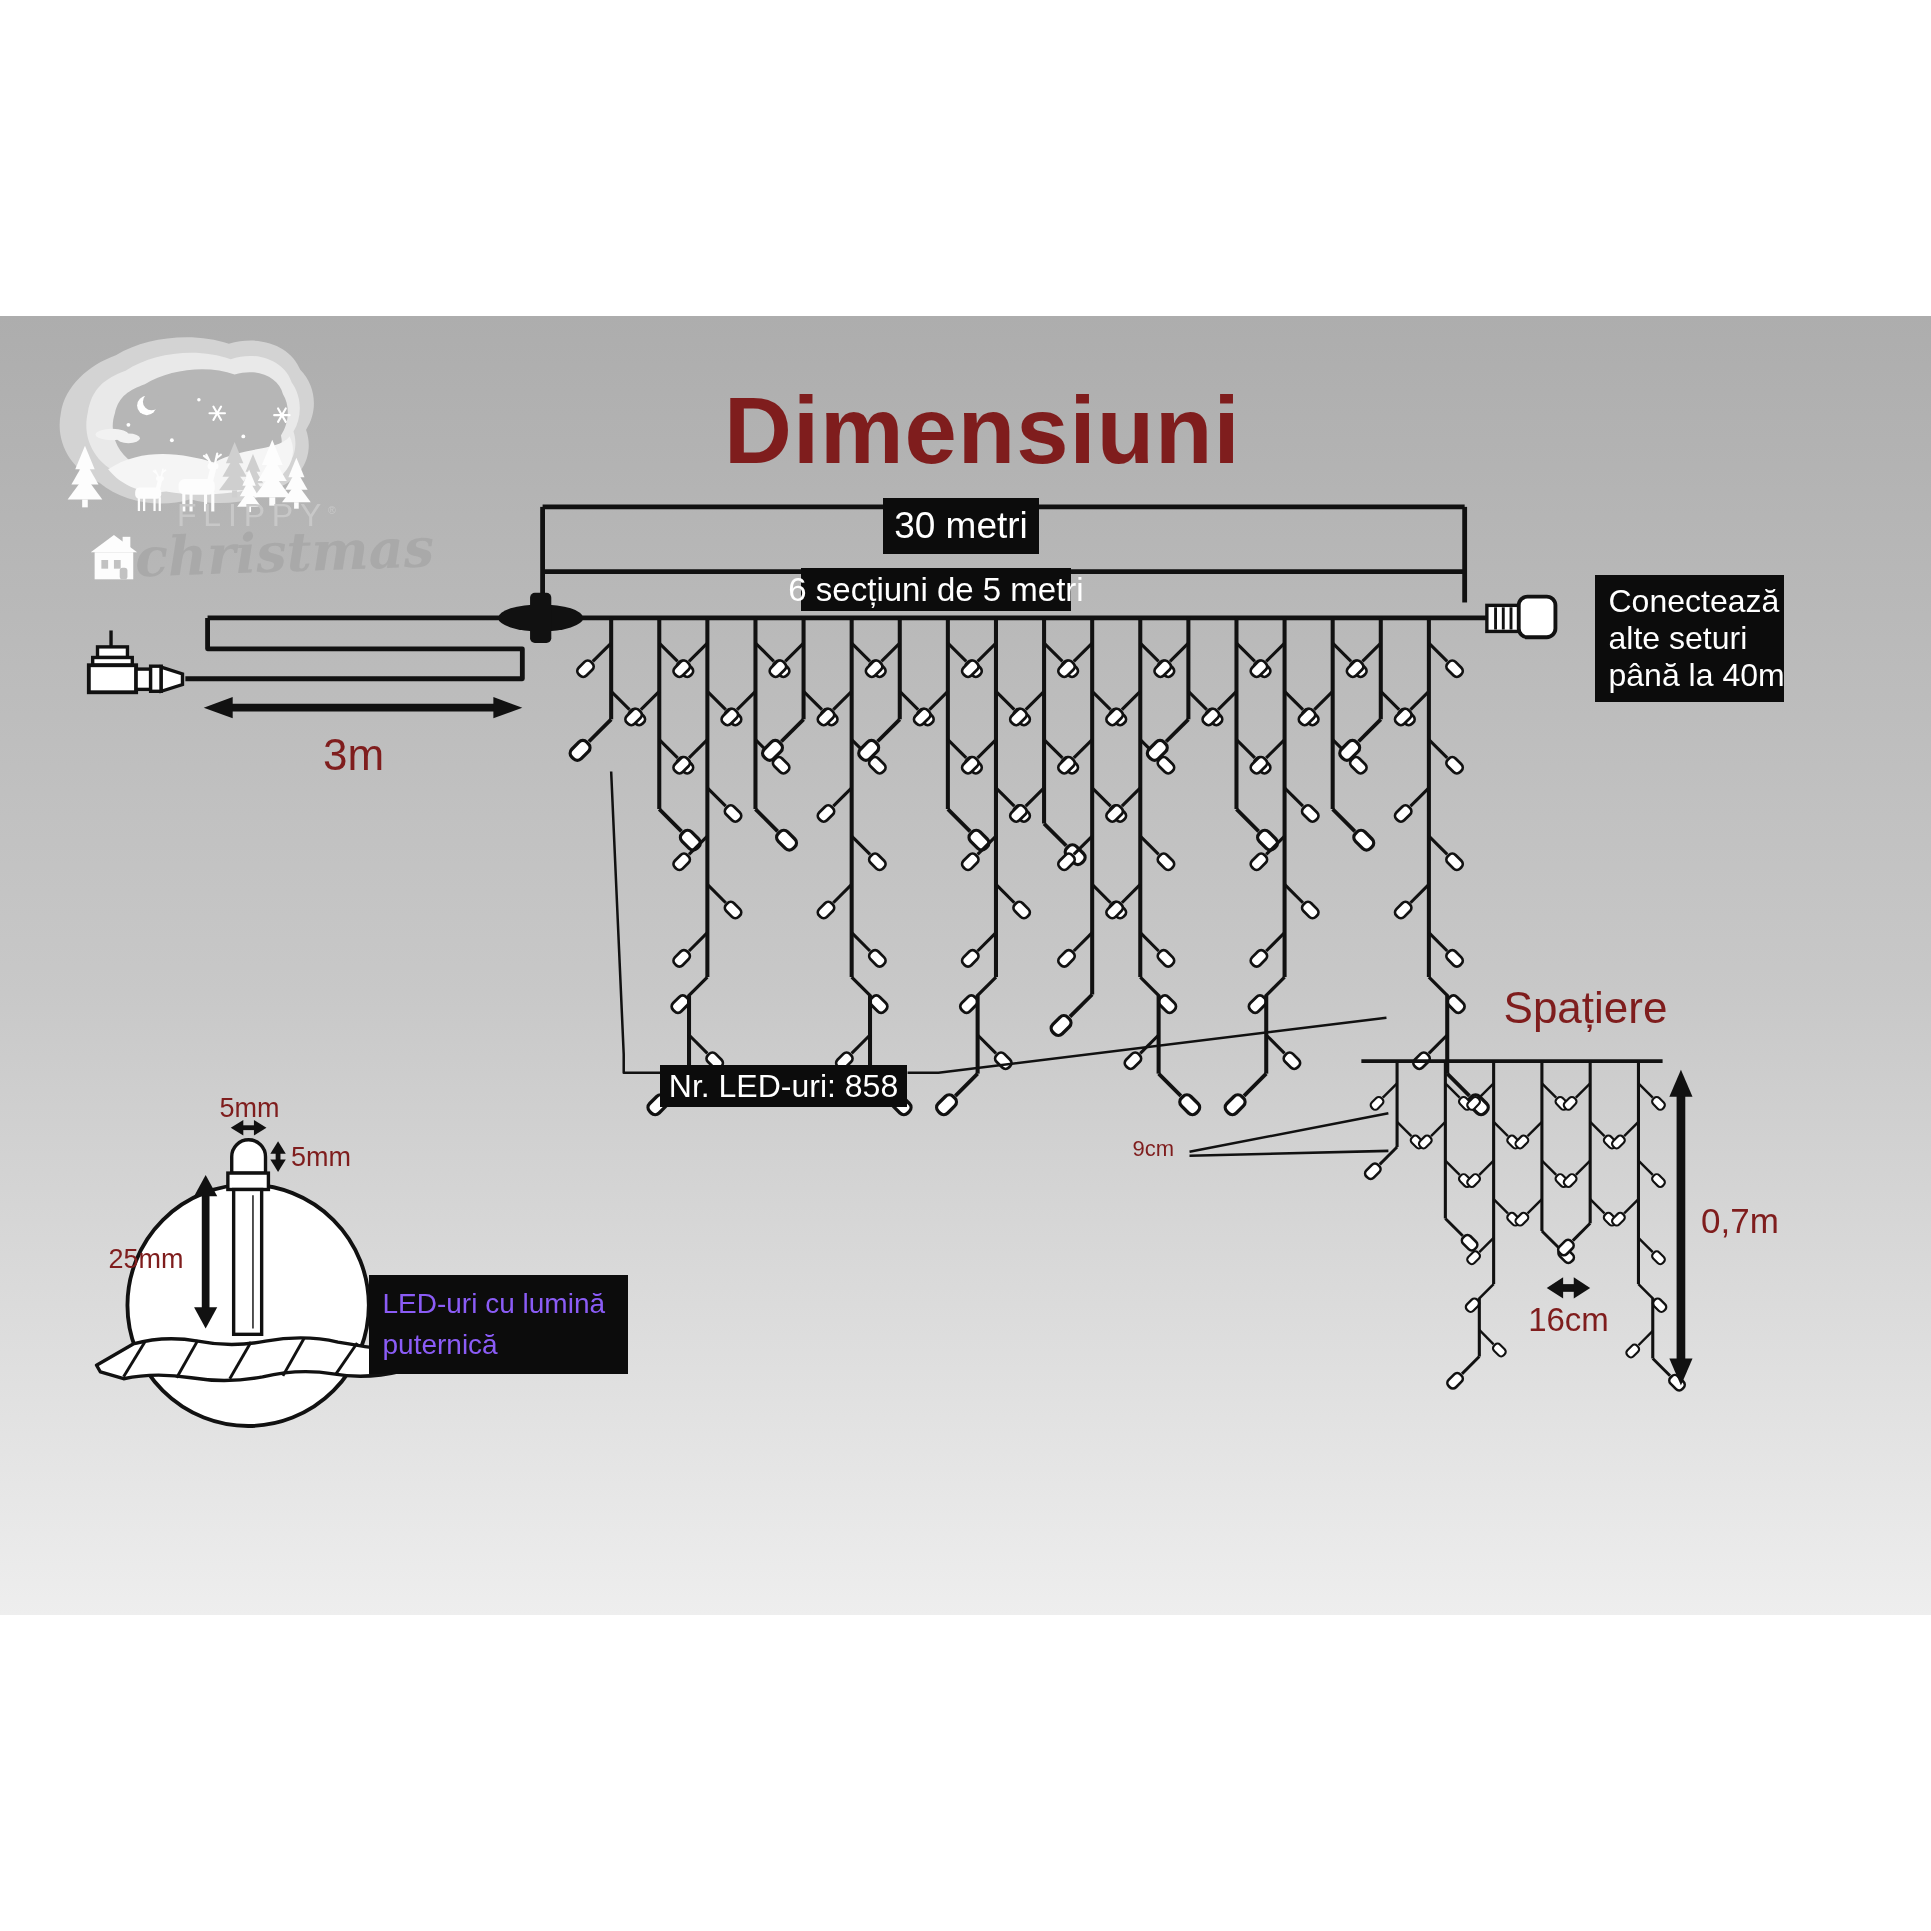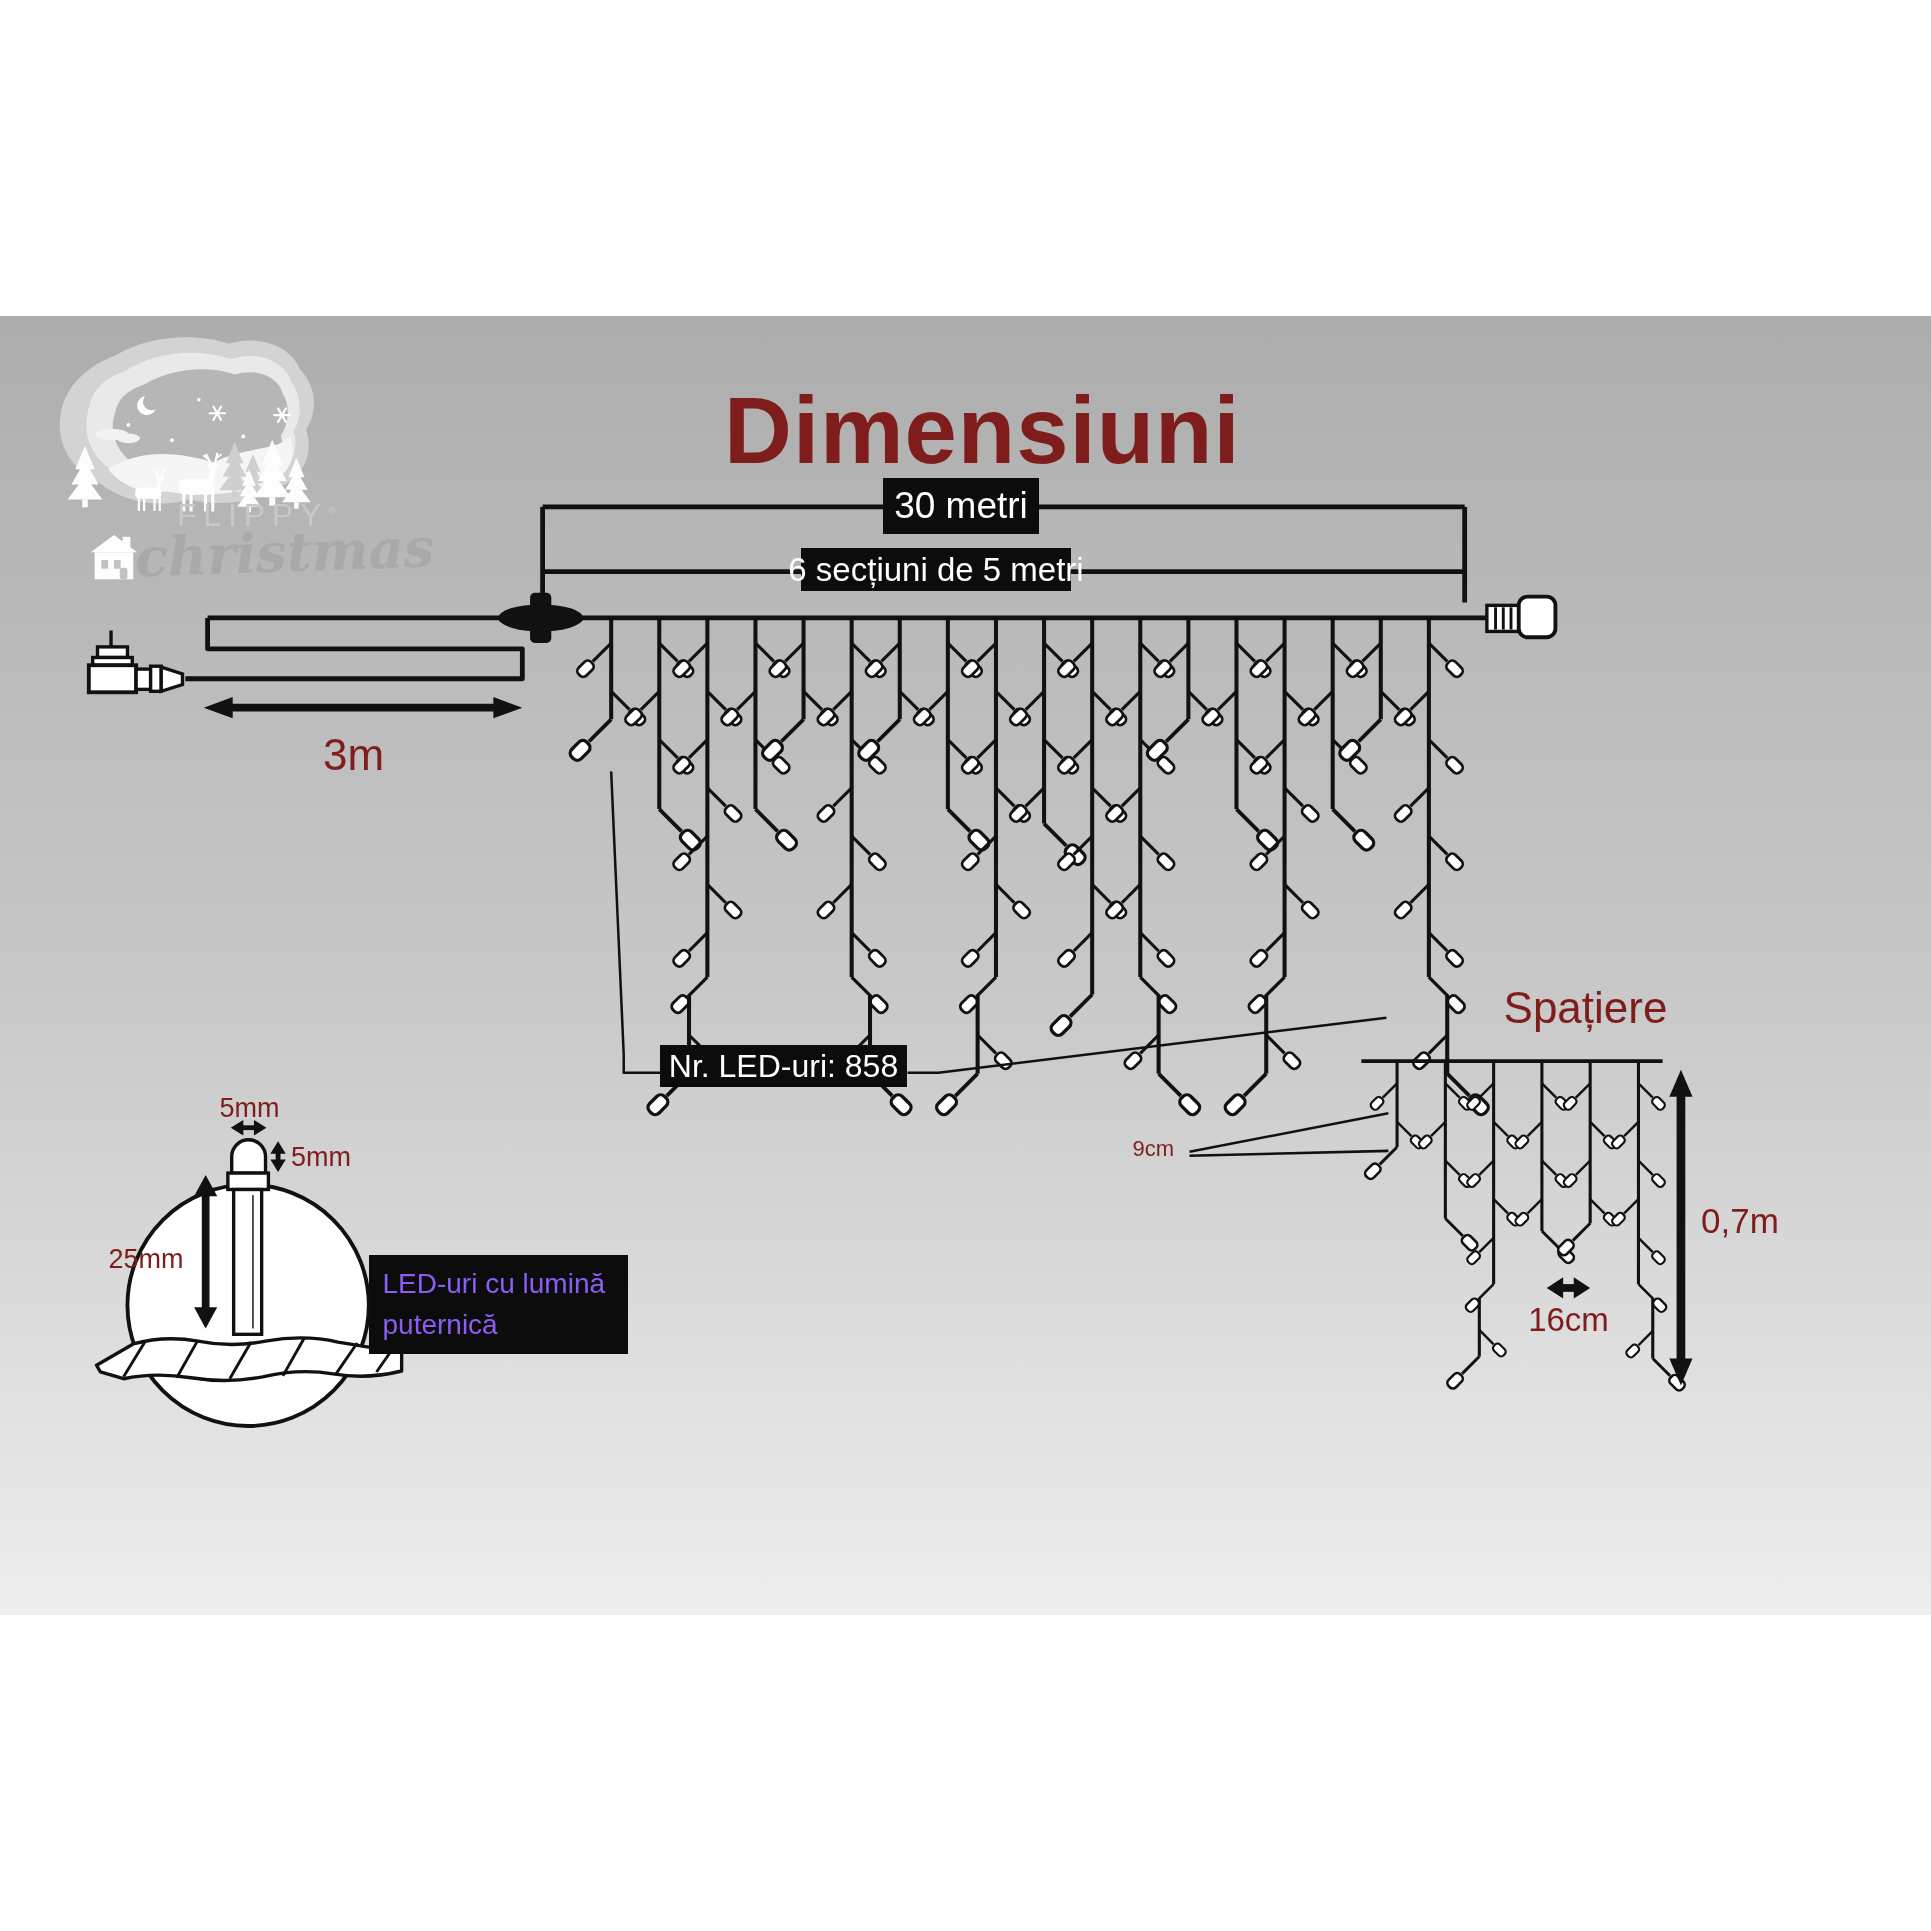--- a/index.html
+++ b/index.html
@@ -4,21 +4,21 @@
 <style>
   html,body{margin:0;padding:0;background:#fff;}
   .page{position:relative;width:1931px;height:1931px;background:#fff;overflow:hidden;
         font-family:"Liberation Sans",sans-serif;}
   .band{position:absolute;left:0;top:316px;width:1931px;height:1299px;}
   #gfx{position:absolute;left:0;top:0;width:1931px;height:1931px;}
   .lbl{position:absolute;color:#7f1d1d;white-space:nowrap;line-height:1.12;}
   .center{text-align:center;}
   .right{text-align:right;}
   .bbox{position:absolute;display:flex;align-items:center;justify-content:center;
-        color:#fff;background:#0c0c0c;white-space:nowrap;}
+        color:#fff;background:#0c0c0c;white-space:nowrap;margin-top:20px;}
   .bbox.colstack{flex-direction:column;align-items:flex-start;justify-content:center;}
   .title{font-weight:bold;letter-spacing:1px;}
   .brand{letter-spacing:6.8px;font-weight:normal;}
   .script{font-family:"DejaVu Serif",serif;font-style:italic;font-weight:bold;}
   sup.reg{font-size:10.6px;vertical-align:super;letter-spacing:0;}
 </style>
 </head>
 <body style="background: rgb(255, 255, 255);">
 
 <div class="page">
@@ -498,20 +498,25 @@
 
   <div class="lbl brand center" style="left: 177px; top: 498px; width: 154px; font-size: 32px; color: rgb(200, 200, 200);">
     <span>FLIPPY</span><sup class="reg">®</sup>
   </div>
   <div class="lbl script center" style="left: 135px; top: 523px; width: 261px; font-size: 54px; transform: rotate(-2deg); color: rgb(169, 169, 169);">christmas</div>
 
   <div class="bbox" style="left: 883px; top: 478px; width: 156px; height: 56px; font-size: 37px; background: rgb(12, 12, 12); color: rgb(255, 255, 255);">30 metri</div>
 
   <div class="bbox" style="left: 801px; top: 548px; width: 270px; height: 43px; font-size: 33px; background: rgb(12, 12, 12); color: rgb(255, 255, 255);">6 secțiuni de 5 metri</div>
 
+  <div class="bbox colstack" style="left: 1595px; top: 555px; width: 189px; height: 127px; padding-left: 13.5px; box-sizing: border-box; font-size: 32px; background: rgb(12, 12, 12); color: rgb(255, 255, 255);">
+    <span>Conectează</span>
+    <span>alte seturi</span>
+    <span>până la 40m</span>
+  </div>
 
   <div class="bbox" style="left: 660px; top: 1045px; width: 247px; height: 42px; font-size: 32px; background: rgb(12, 12, 12); color: rgb(255, 255, 255);">Nr. LED-uri: 858</div>
 
   <div class="bbox colstack" style="left: 369px; top: 1255px; width: 259px; height: 99px; padding-left: 13.5px; box-sizing: border-box; font-size: 28px; line-height: 1.45; background: rgb(12, 12, 12); color: #8b5cf6;">
     <span>LED-uri cu lumină</span>
     <span>puternică</span>
   </div>
 </div>
 
 

